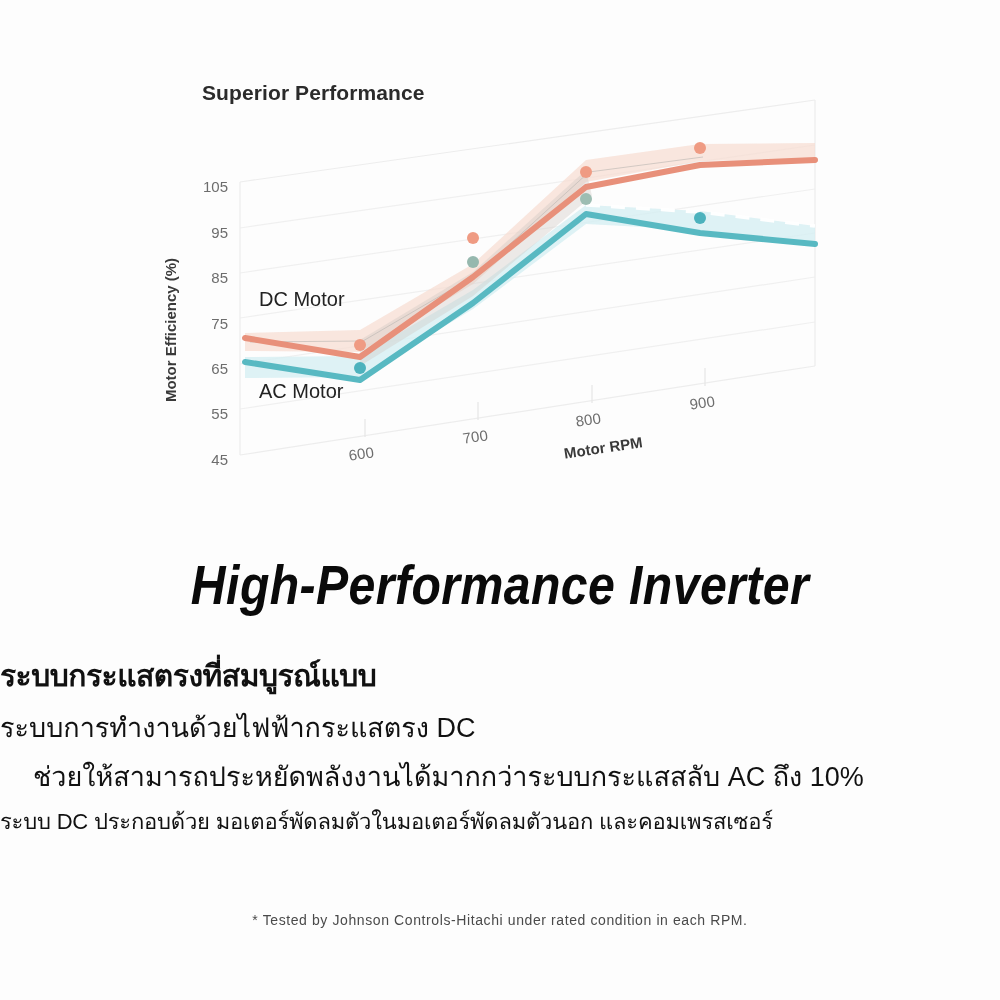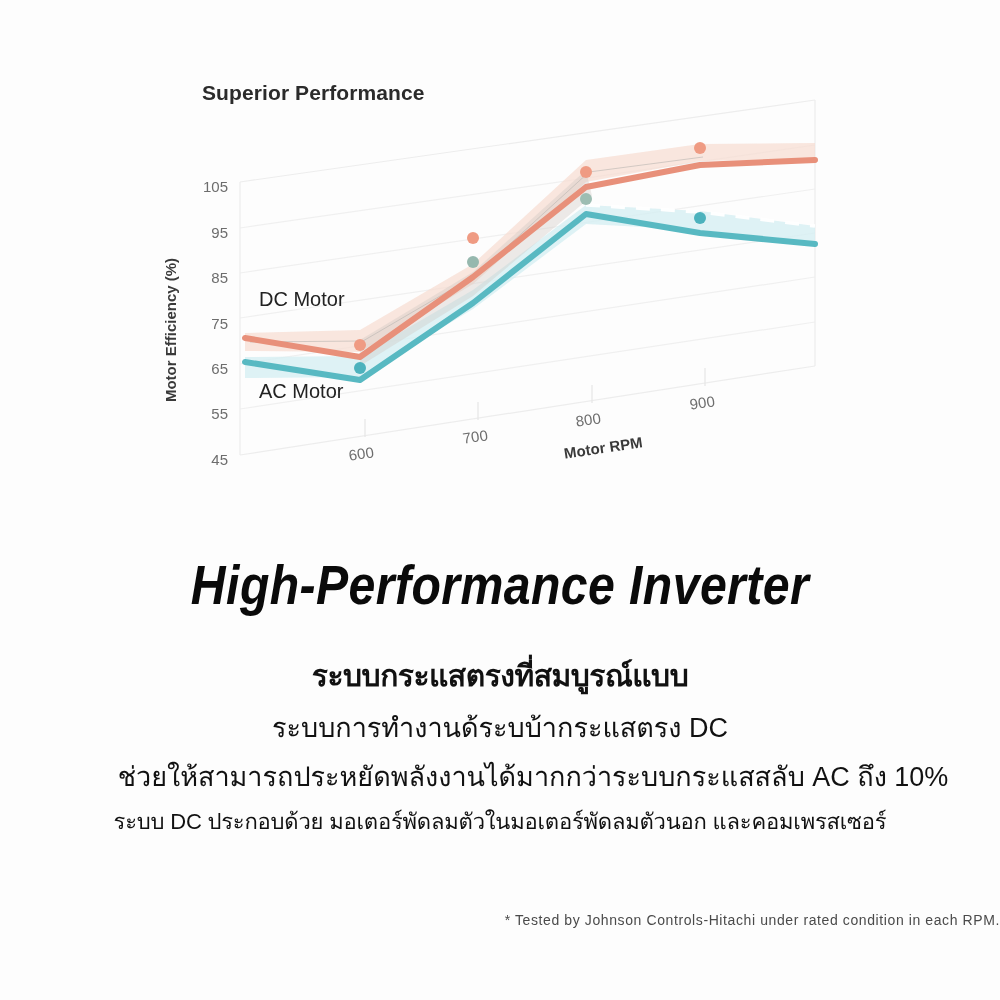--- a/index.html
+++ b/index.html
@@ -74,21 +74,20 @@
     letter-spacing: 0.5px;
     transform: scaleX(0.86);
     color: #0a0a0a;
     white-space: nowrap;
   }
 
   .thai-line {
     position: absolute;
     left: 0;
     width: 1000px;
-    text-align: center;
     color: #111111;
     white-space: nowrap;
     font-family: "Liberation Sans", "DejaVu Sans", sans-serif;
   }
   #thai-l1 {
     top: 652px;
     font-size: 30px;
     font-weight: 700;
     letter-spacing: -0.5px;
   }
@@ -110,21 +109,21 @@
     font-size: 22px;
     font-weight: 400;
     letter-spacing: -0.2px;
   }
 
   #footnote {
     position: absolute;
     top: 912px;
     left: 0;
     width: 1000px;
-    text-align: right;
+    text-align: center;
     font-size: 14px;
     color: #4a4a4a;
     letter-spacing: 0.6px;
     white-space: nowrap;
   }
 </style>
 </head>
 <body>
 
 <div id="chart-block">
@@ -206,19 +205,19 @@
     <text class="series-annot-text" x="259" y="306" text-anchor="start">DC Motor</text>
     <text class="series-annot-text" x="259" y="398" text-anchor="start">AC Motor</text>
 
   </svg>
 </div>
 
 <div id="headline">High-Performance  Inverter</div>
 
 <div class="thai-line" id="thai-l1">ระบบกระแสตรงที่สมบูรณ์แบบ</div>
 
-<div class="thai-line" id="thai-l2">ระบบการทำงานด้ระบบ้ากระแสตรง  DC</div>
+<div class="thai-line" id="thai-l2">ระบบการทำงานด้วยไฟฟ้ากระแสตรง  DC</div>
 
 <div class="thai-line" id="thai-l3">ช่วยให้สามารถประหยัดพลังงานได้มากกว่าระบบกระแสสลับ  AC  ถึง  10%</div>
 
 <div class="thai-line" id="thai-l4">ระบบ  DC  ประกอบด้วย  มอเตอร์พัดลมตัวในมอเตอร์พัดลมตัวนอก  และคอมเพรสเซอร์</div>
 
 <div id="footnote">* Tested by Johnson Controls-Hitachi under rated condition in each RPM.</div>
 
 </body></html>

